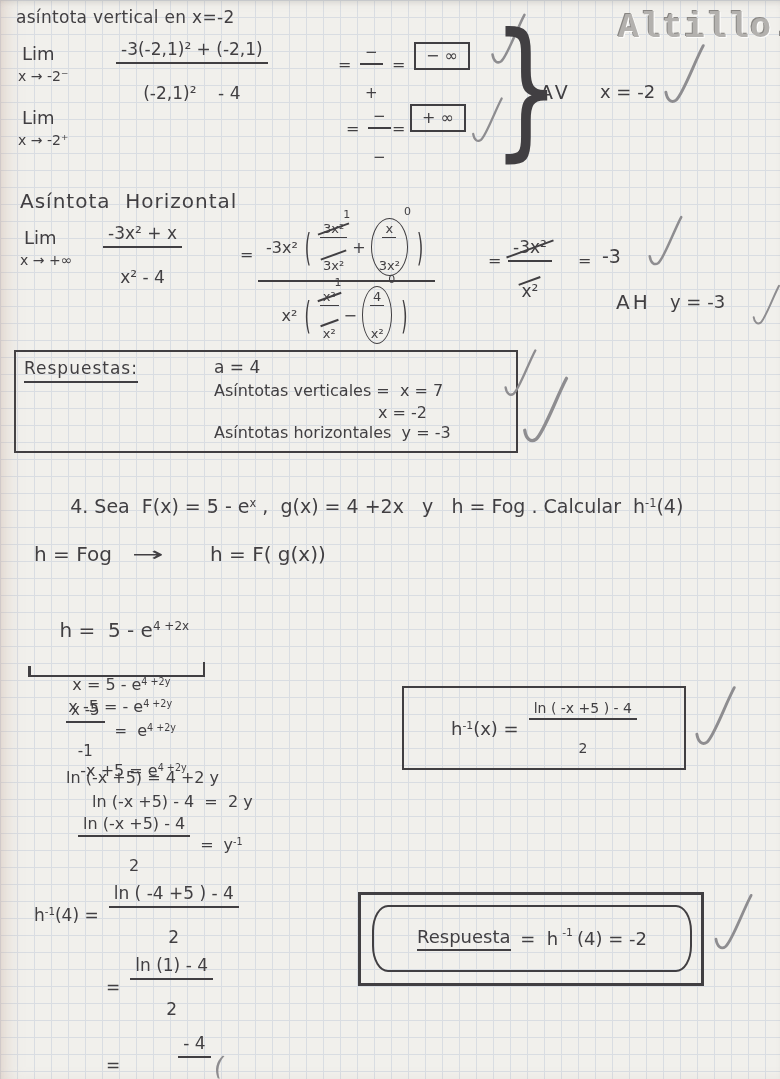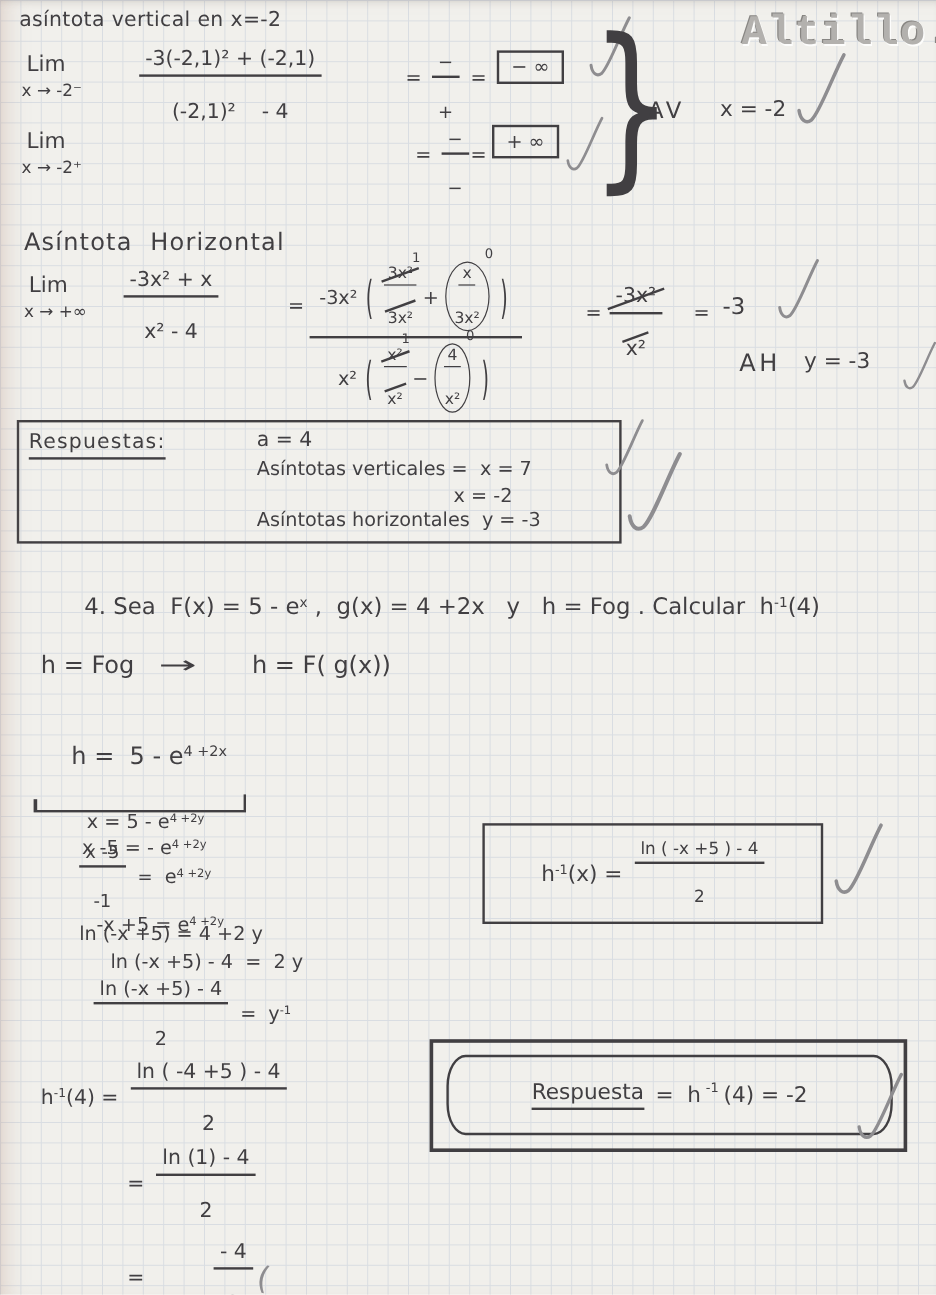--- a/index.html
+++ b/index.html
@@ -48,21 +48,21 @@
   .check path{fill:none;stroke:var(--check);stroke-width:2.6;stroke-linecap:round}
   .ulabel{border-bottom:2px solid var(--ink);padding-bottom:2px}
   .respbox{position:absolute;left:14px;top:350px;width:504px;height:103px;border:2px solid var(--ink)}
   .respbox .t{position:absolute}
   .hresult{position:absolute;left:28px;top:592px;font-size:20px;padding:2px 16px 9px 6px;
     border-bottom:2.5px solid var(--ink);white-space:pre}
   .hresult::before{content:"";position:absolute;left:0;bottom:0;width:2.5px;height:9px;background:var(--ink)}
   .hresult::after{content:"";position:absolute;right:0;bottom:0;width:2.5px;height:13px;background:var(--ink)}
   .hinvbox{position:absolute;left:402px;top:686px;width:284px;height:84px;border:2px solid var(--ink);
     display:flex;align-items:center;justify-content:center;gap:10px;font-size:18px}
-  .finalouter{position:absolute;left:358px;top:866px;width:398px;height:94px;border:3px solid var(--ink)}
+  .finalouter{position:absolute;left:358px;top:892px;width:346px;height:94px;border:3px solid var(--ink)}
   .finalinner{position:absolute;left:11px;top:10px;right:9px;bottom:11px;border:2px solid var(--ink);
     border-radius:16px/26px;display:flex;align-items:center;justify-content:center;gap:4px;font-size:18px;white-space:pre}
   .arrow{display:inline-block;transform:scaleX(1.9);transform-origin:left center}
   .stray{color:var(--check);font-size:26px;transform:rotate(12deg)}
 </style>
 </head>
 <body>
 
 <div class="page">
 

